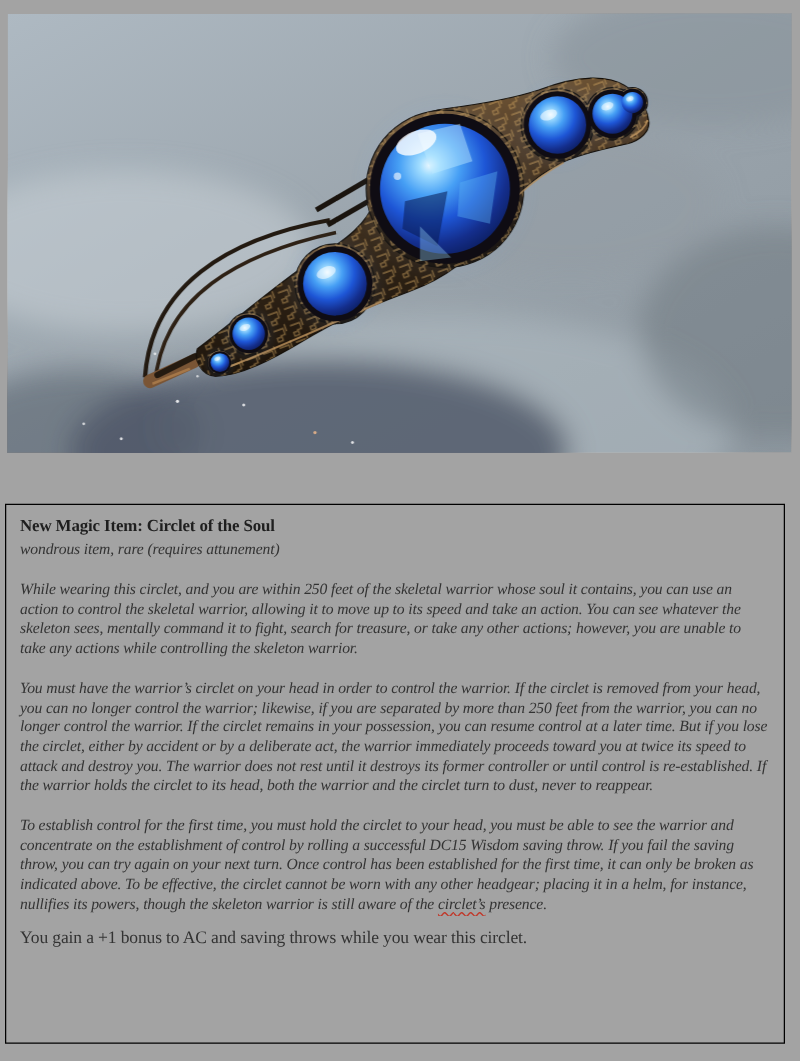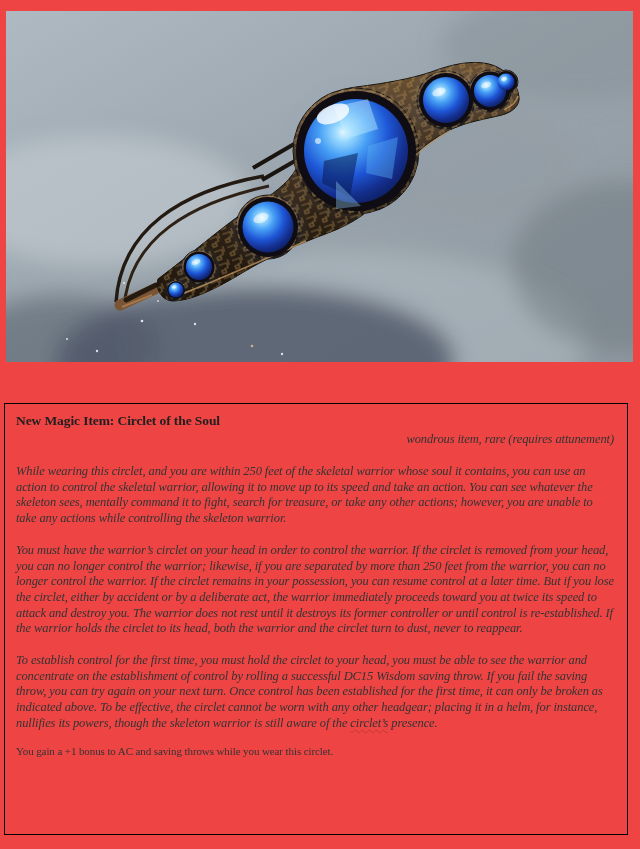--- a/index.html
+++ b/index.html
@@ -2,21 +2,21 @@
 <html><head>
 <meta charset="utf-8">
 <style>
   html, body { margin: 0; padding: 0; background: #ffffff; }
   body {
     width: 640px; height: 849px;
     position: relative;
     font-family: "Liberation Serif", "DejaVu Serif", serif;
     overflow: hidden;
   }
-  .page { position: relative; width: 640px; height: 849px; background: #ef4444; }
+  .page { position: relative; width: 640px; height: 849px; background: #a3a3a3; }
 
   figure.illustration {
     position: absolute; left: 6px; top: 11px;
     width: 627px; height: 351px; margin: 0; padding: 0;
     overflow: hidden;
   }
   figure.illustration svg { display: block; width: 627px; height: 351px; }
 
   section.textframe {
     position: absolute; left: 4px; top: 403px;
@@ -28,26 +28,26 @@
     font-size: 12.5px;
     line-height: 15.7px;
     letter-spacing: -0.1px;
   }
   .textframe h1 {
     margin: 0; padding: 0;
     font-size: 13.5px; font-weight: bold;
     line-height: 18px; color: #1f1f1f;
   }
   .textframe .subtitle {
-    margin: 0; font-style: italic; line-height: 18px; text-align: right;
+    margin: 0; font-style: italic; line-height: 18px;
   }
   .textframe p.body-para { margin: 16px 0 0 0; font-style: italic; }
   .textframe p.small-para {
     margin: 12px 0 0 0;
-    font-size: 11px; line-height: 14px;
+    font-size: 14px; line-height: 14px;
   }
   .misspelled {
     text-decoration-line: underline;
     text-decoration-style: wavy;
     text-decoration-thickness: 1px;
     text-underline-offset: 2px;
     text-align: right;
   }
 </style>
 </head>

